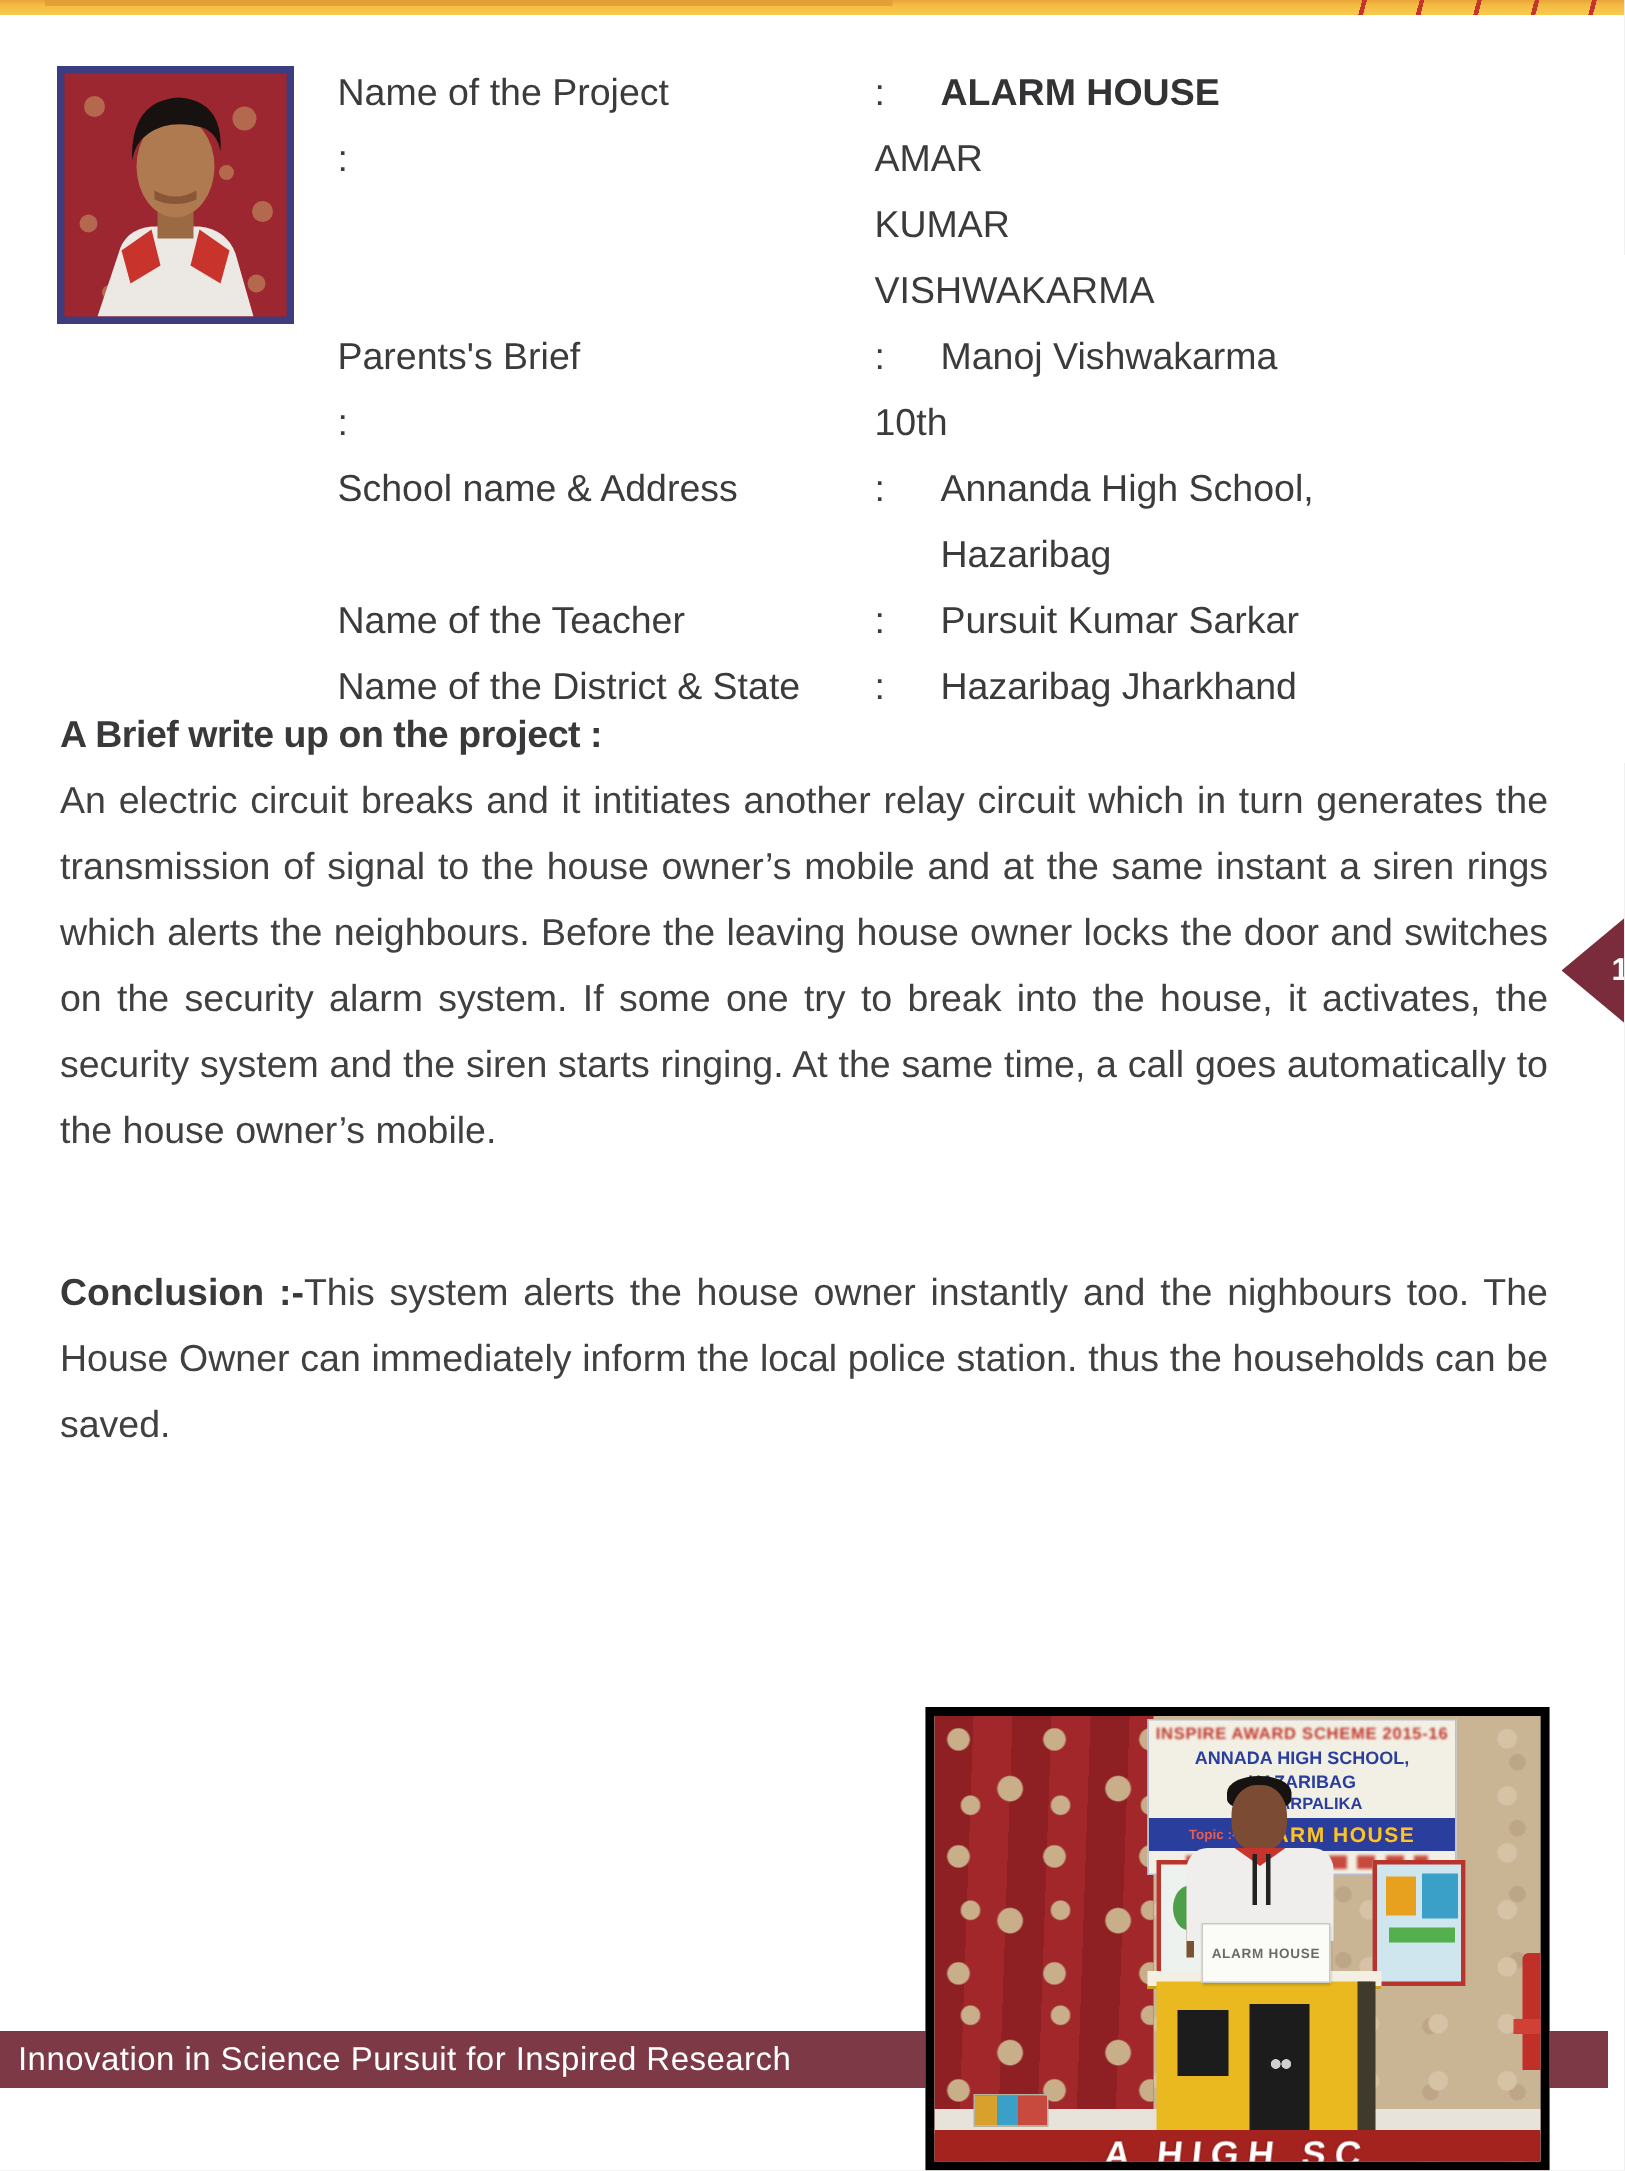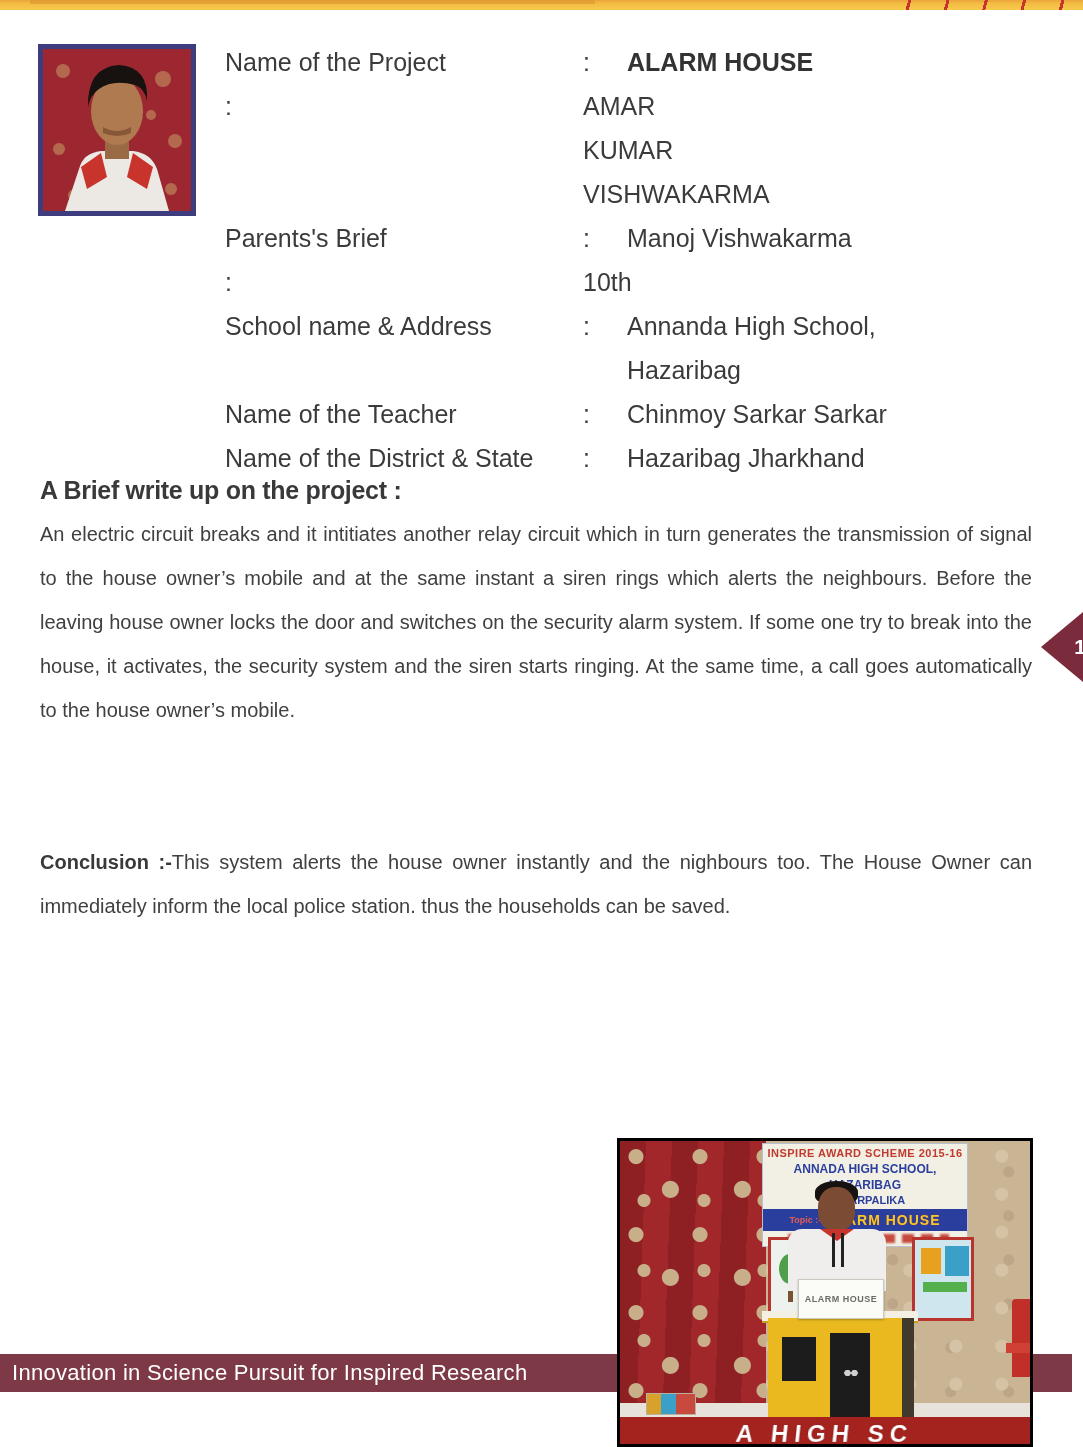--- a/index.html
+++ b/index.html
@@ -28,40 +28,40 @@
   .details { position:absolute; left:225px; top:40px; width:820px;
     font-size:25px; line-height:44px; }
   .drow { display:grid; grid-template-columns:358px 44px 1fr; }
   .dvalue-strong { font-weight:bold; color:#333335; }
   .value-line2 { display:block; }
 
   
   .brief { position:absolute; left:40px; top:468px; width:992px; }
   .section-heading { font-weight:bold; font-size:25px; letter-spacing:-0.3px;
     line-height:44px; color:#39393b; }
-  .para { font-size:20px; line-height:44px; text-align:justify; color:#404042; }
+  .para { font-size:25px; line-height:44px; text-align:justify; color:#404042; }
 
   
   .conclusion { position:absolute; left:40px; top:840px; width:992px; }
   .concl-heading { font-weight:bold; color:#39393b; }
 
   
   .page-arrow { position:absolute; right:0; top:612px; width:42px; height:70px;
     background:#7a2c3c; clip-path:polygon(100% 0, 100% 100%, 0 50%); }
   .page-arrow span { position:absolute; right:-3px; top:50%; transform:translateY(-50%);
     color:#fff; font-size:21px; font-weight:bold; }
 
   
   .footer-bar { position:absolute; left:0; top:1354px; width:1072px; height:38px;
     background:#7d3a46; z-index:1; display:flex; align-items:center; }
   .footer-bar span { color:#ffffff; font-size:22px; padding-left:12px; letter-spacing:.3px; }
 
   
   .project-photo { position:absolute; left:617px; top:1138px; width:416px; height:309px;
-    border:3px solid #000000; background:#cbb79d; z-index:2; overflow:hidden; }
+    border:6px solid #000000; background:#cbb79d; z-index:2; overflow:hidden; }
   .pp-wall { position:absolute; inset:0;
     background:radial-gradient(circle at 30% 40%, #d6c3a6 0 6px, transparent 7px),
                radial-gradient(circle at 70% 70%, #bda687 0 5px, transparent 6px),
                #c9b494; background-size:46px 38px, 58px 44px; }
   .pp-curtain-left { position:absolute; left:0; top:0; width:146px; height:100%;
     background:
       radial-gradient(circle at 25% 20%, #c9ae8a 0 7px, transparent 8px),
       radial-gradient(circle at 70% 55%, #c9ae8a 0 8px, transparent 9px),
       radial-gradient(circle at 40% 85%, #c9ae8a 0 6px, transparent 7px),
       repeating-linear-gradient(92deg, #8e2023 0 26px, #a1272a 26px 52px);
@@ -187,21 +187,21 @@
       <span class="dvalue">10th</span>
     </div>
     <div class="drow">
       <span class="dlabel">School name &amp; Address</span>
       <span class="dcolon">:</span>
       <span class="dvalue"><span>Annanda High School,</span><span class="value-line2">Hazaribag</span></span>
     </div>
     <div class="drow">
       <span class="dlabel">Name of the Teacher</span>
       <span class="dcolon">:</span>
-      <span class="dvalue">Chinmoy Sarkar Sarkar</span>
+      <span class="dvalue">Pursuit Kumar Sarkar</span>
     </div>
     <div class="drow">
       <span class="dlabel">Name of the District &amp; State</span>
       <span class="dcolon">:</span>
       <span class="dvalue">Hazaribag Jharkhand</span>
     </div>
   </div>
 
   <div class="brief">
     <div class="section-heading">A Brief write up on the project :</div>

